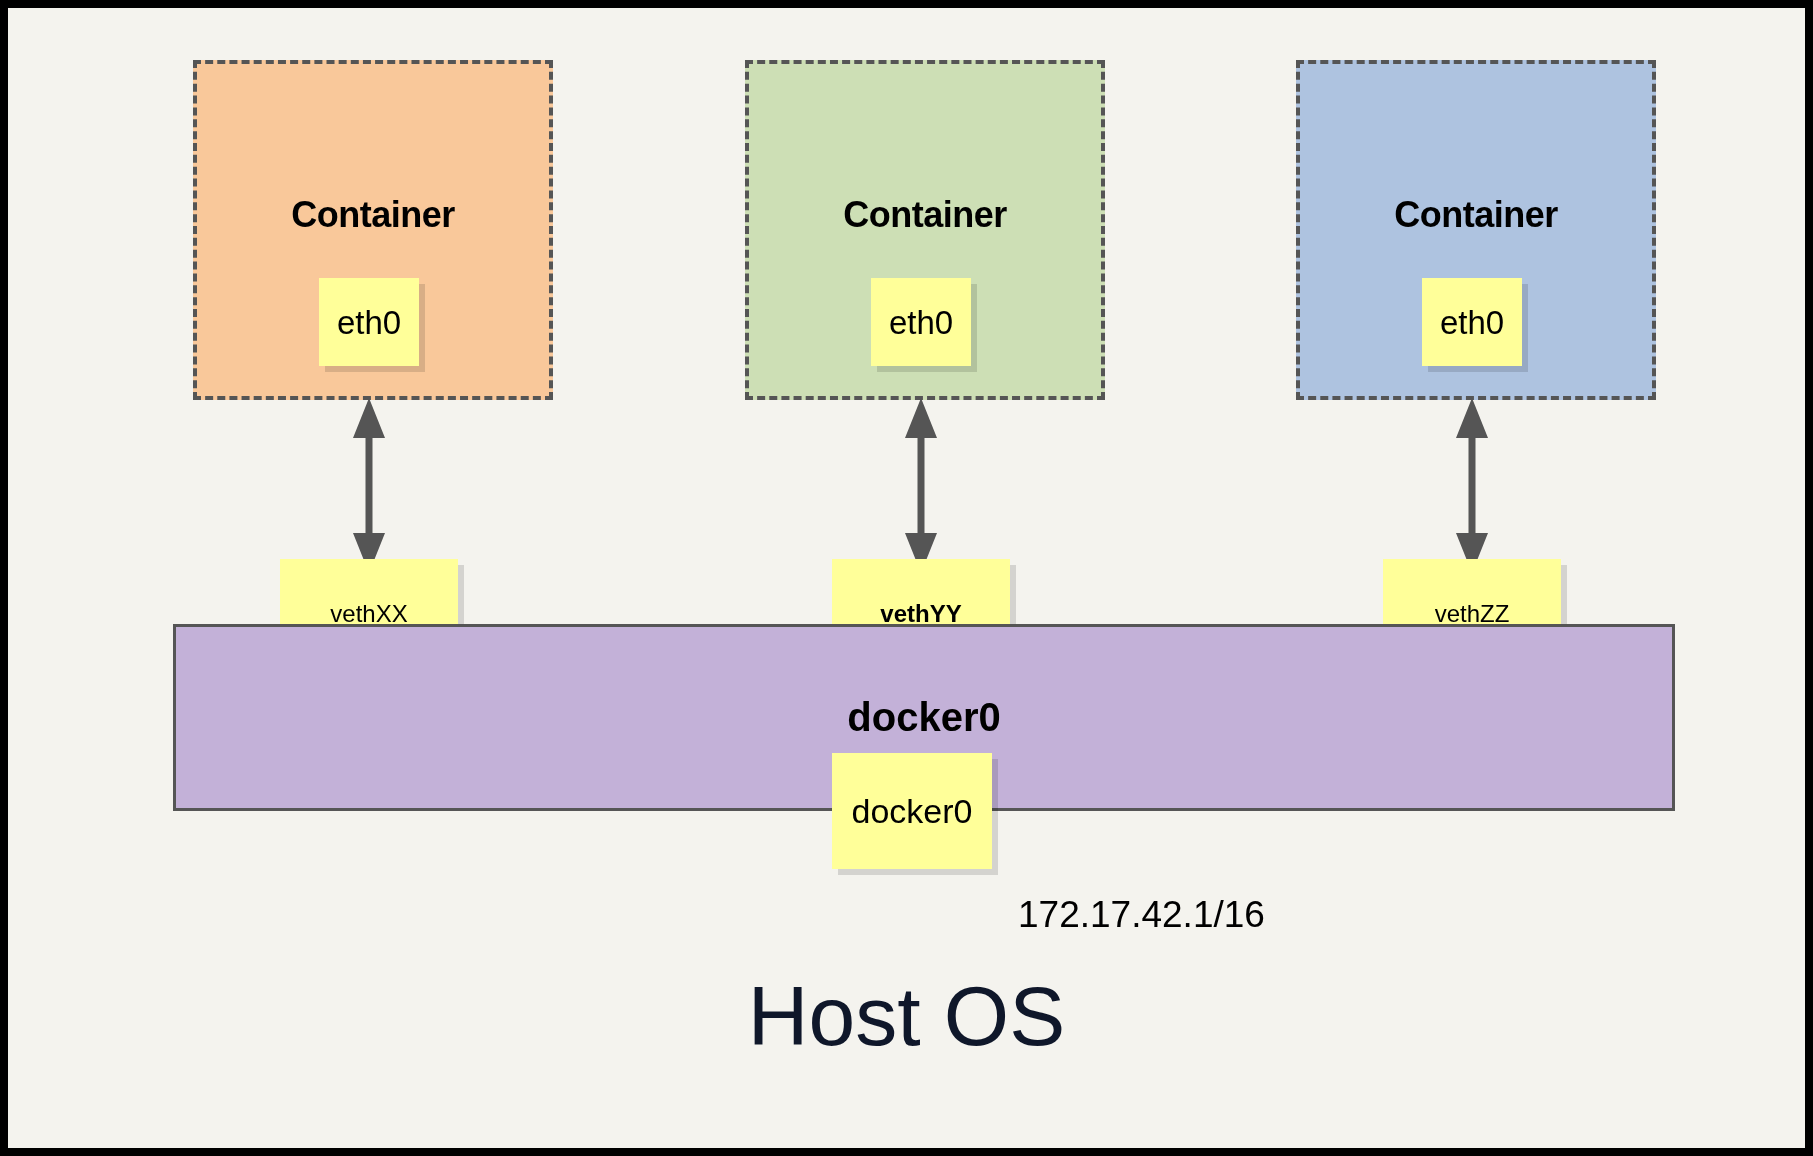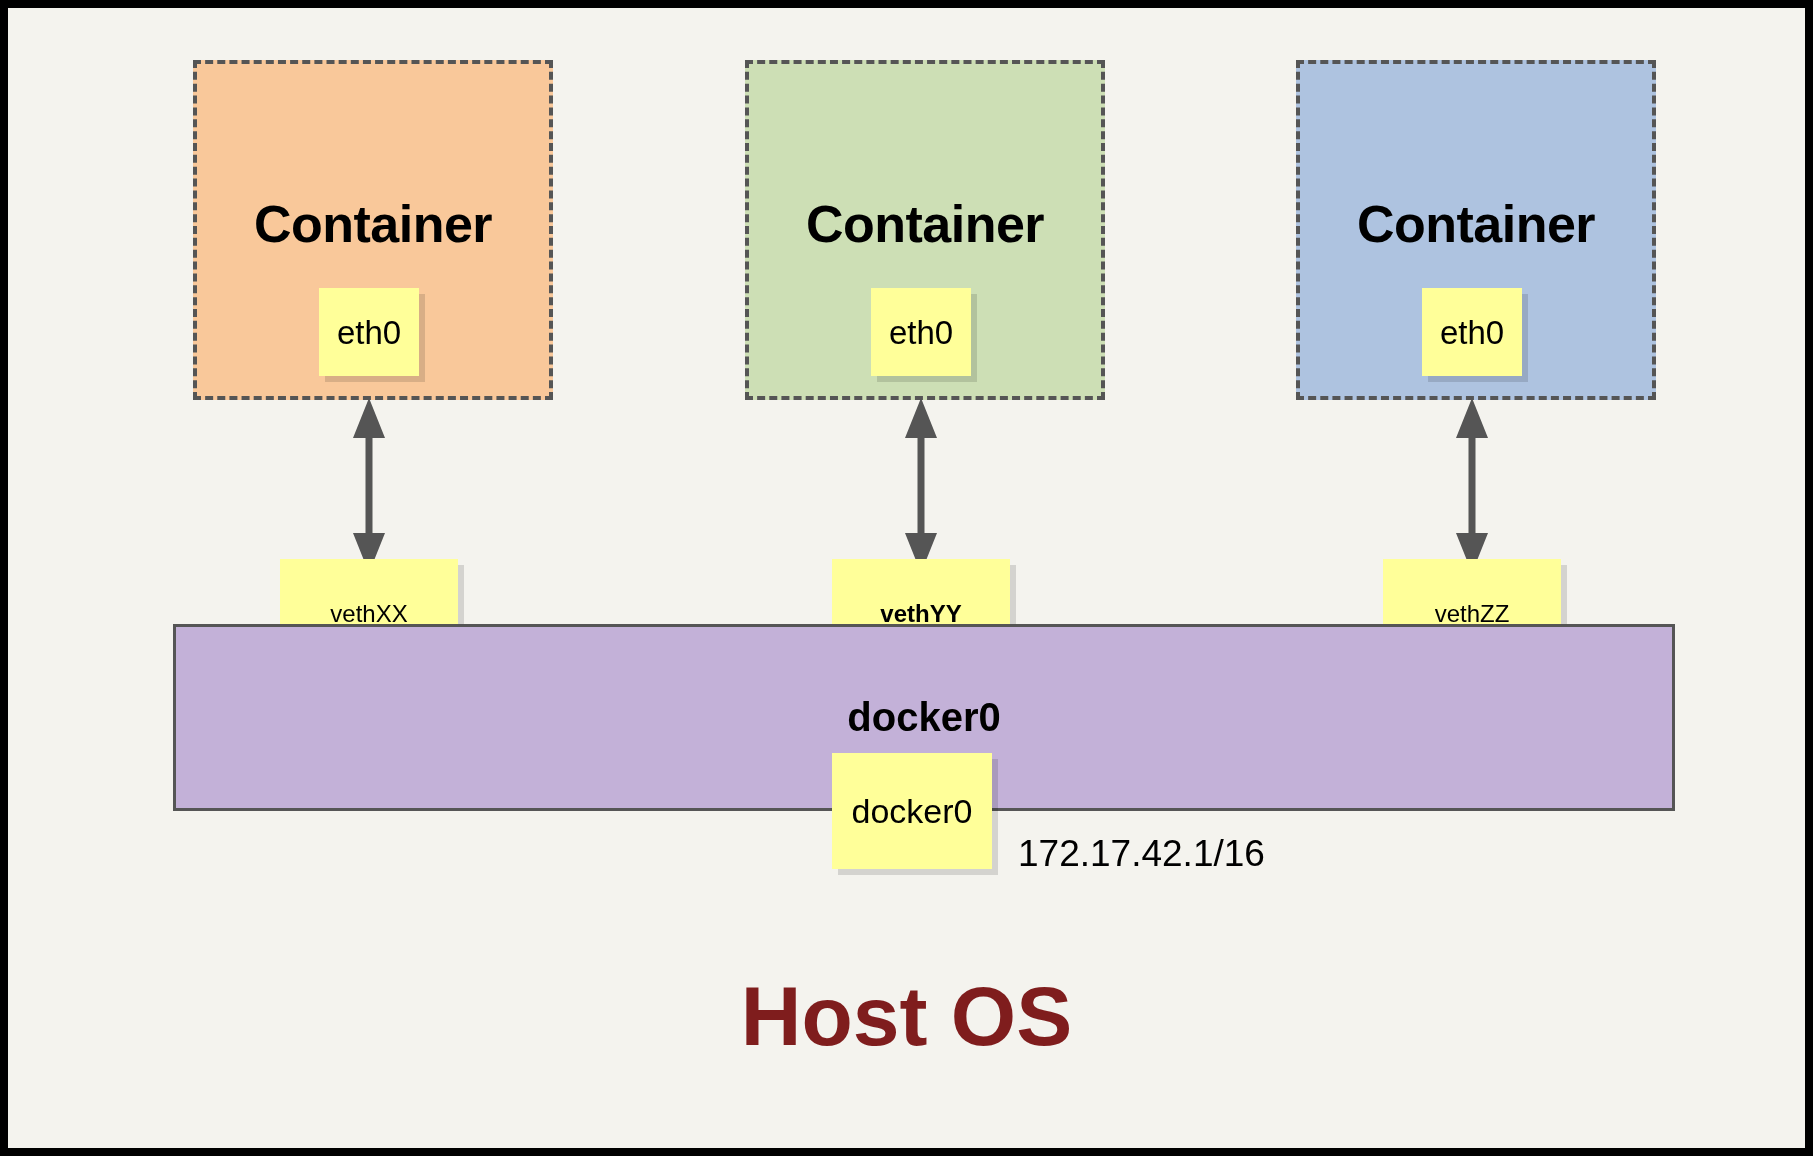--- a/index.html
+++ b/index.html
@@ -16,40 +16,39 @@
   .container-box{
     position:absolute;
     border:4px dashed #555;
     display:block;
   }
   .container-title{
     position:absolute;
     left:0;right:0;
     top:130px;
     text-align:center;
-    font-size:52px;
+    font-size:36px;
     font-weight:bold;
     color:#000;
     letter-spacing:-0.5px;
   }
   .note{
     position:absolute;
     background:#ffff99;
     box-shadow:6px 6px 0 rgba(0,0,0,0.13);
     display:flex;
     align-items:center;
     justify-content:center;
     color:#000;
     font-size:33px;
     line-height:1;
   }
   .eth0{
     width:100px;height:88px;
     font-size:33px;
-    margin-top:10px;
   }
   .veth{
     width:178px;height:110px;
     font-size:24px;
   }
   .arrow{
     position:absolute;
     width:34px;
   }
   .bridge{
@@ -72,23 +71,22 @@
     position:absolute;
     font-size:37px;
     color:#000;
     white-space:nowrap;
   }
   .host-os{
     position:absolute;
     left:0;right:0;
     text-align:center;
     font-size:84px;
-    color:#7f1d1d;
+    color:#0f172a;
     letter-spacing:0px;
-    font-weight:bold;
   }
 </style>
 </head>
 <body>
 
 <div id="canvas">
 
   <div class="container-box" id="c0" style="left:185px;top:52px;width:360px;height:340px;background:#f9c89a;">
     <div class="container-title">Container</div>
   </div>
@@ -127,17 +125,17 @@
   </svg>
 
   <div class="note veth" style="left:1375px;top:551px;">vethZZ</div>
 
   <div class="bridge" style="left:165px;top:616px;width:1502px;height:187px;"></div>
 
   <div class="bridge-label" style="left:165px;top:687px;width:1502px;">docker0</div>
 
   <div class="note docker0-note" style="left:824px;top:745px;">docker0</div>
 
-  <div class="ip-label" style="left:1010px;top:825px;">172.17.42.1/16</div>
+  <div class="ip-label" style="left:1010px;top:886px;">172.17.42.1/16</div>
 
   <div class="host-os" style="top:960px;">Host OS</div>
 
 </div>
 
 </body></html>

